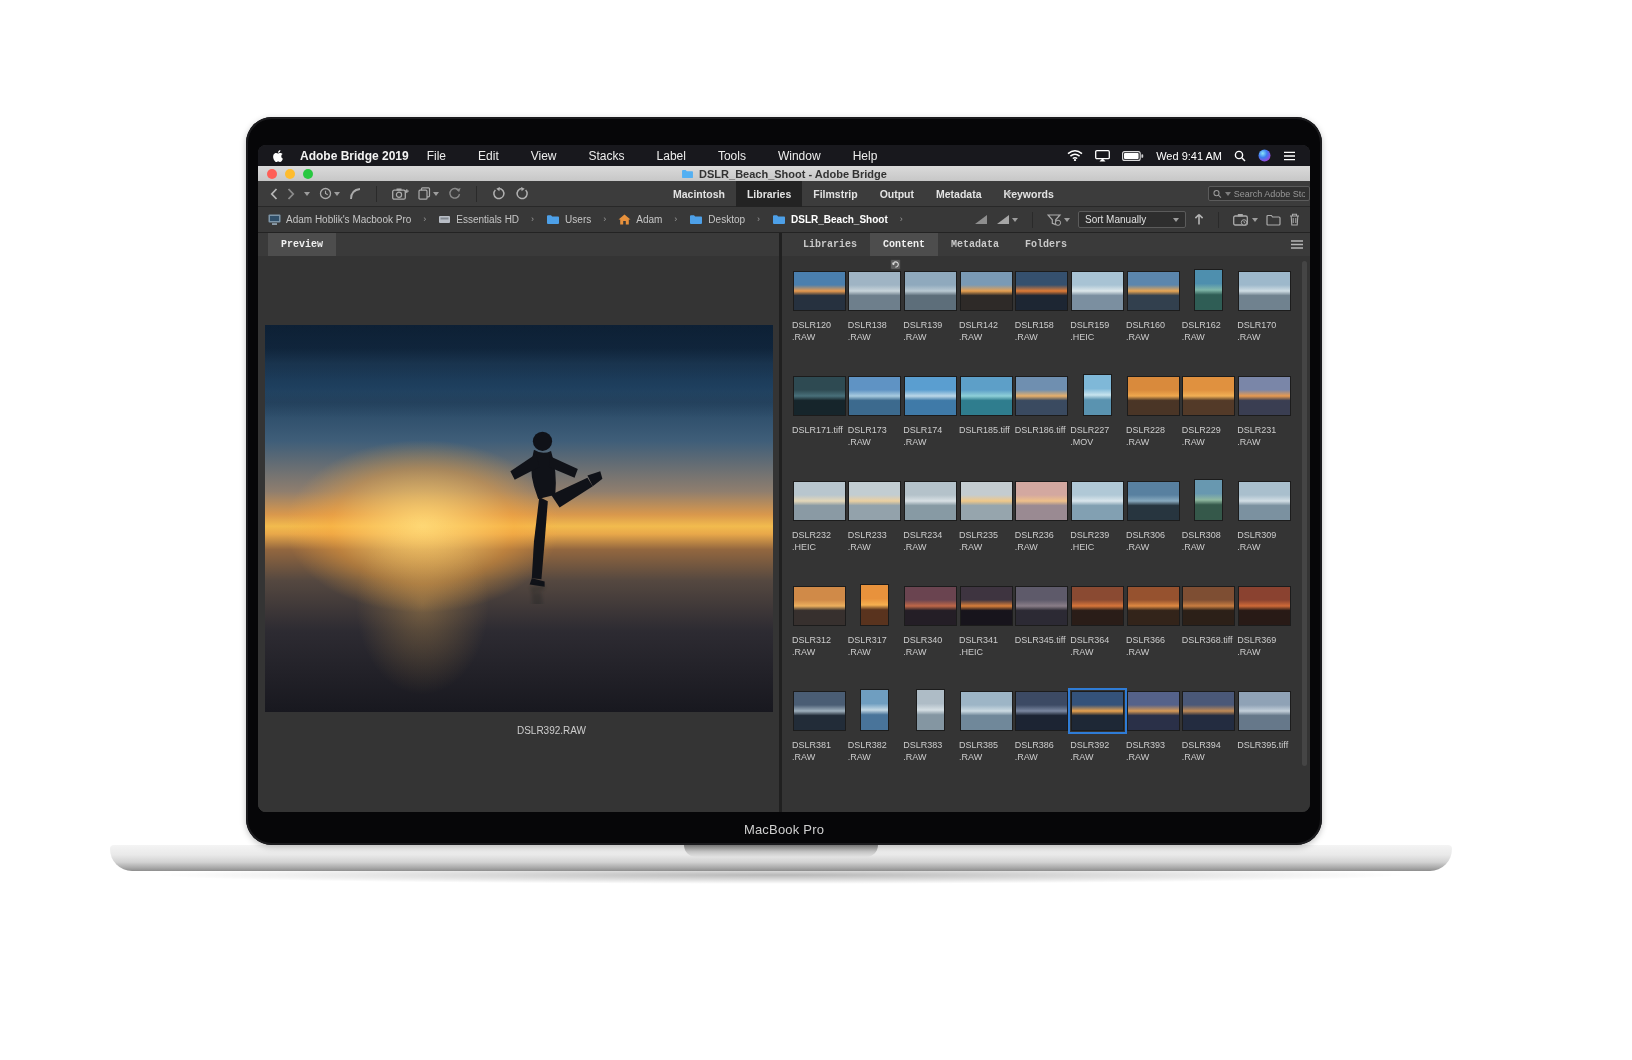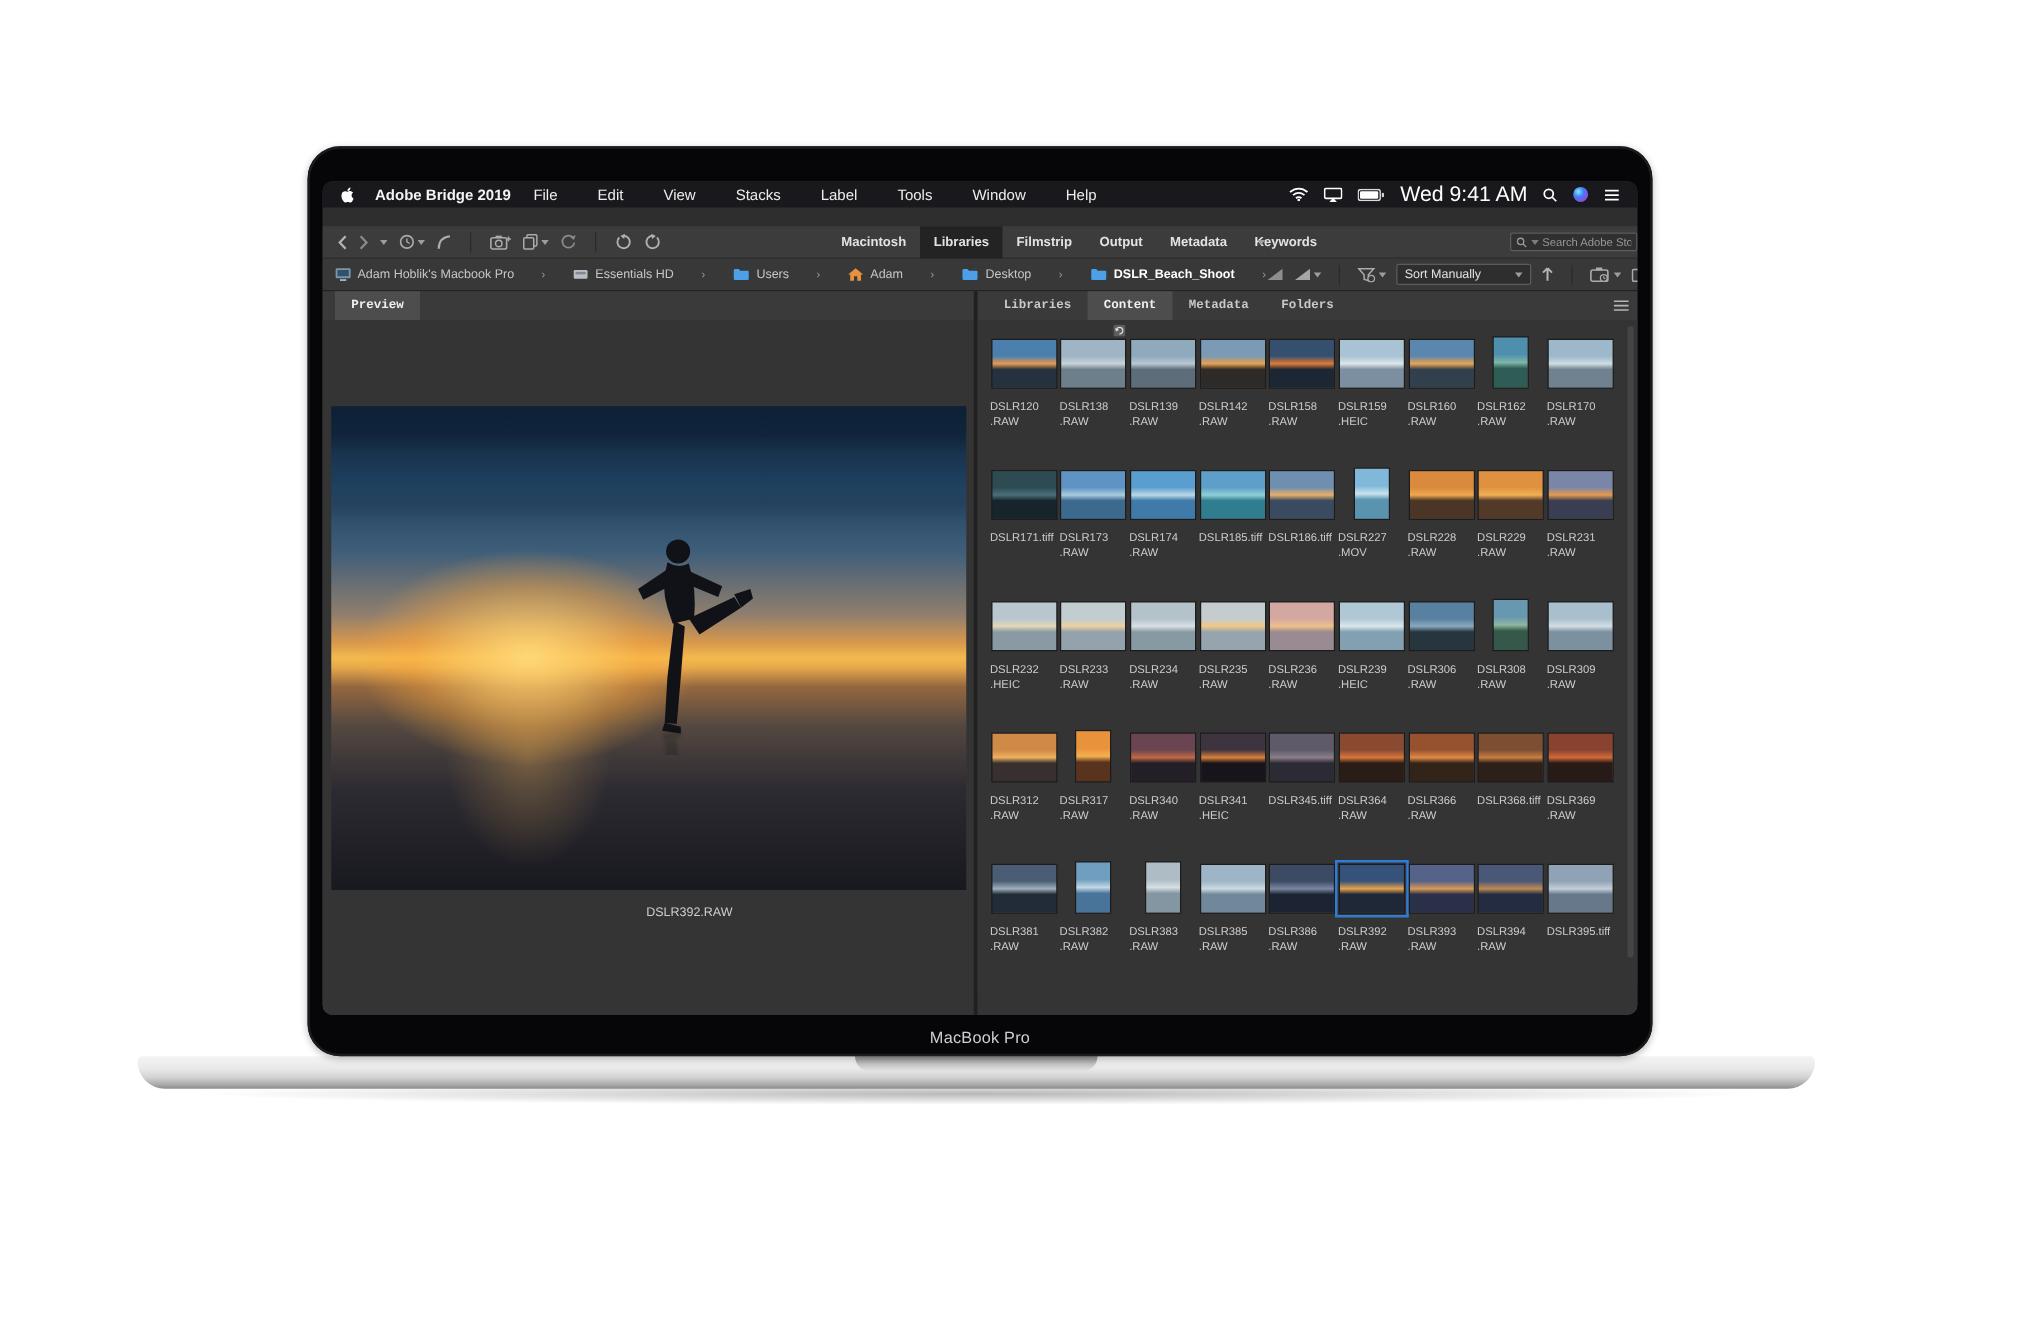--- a/index.html
+++ b/index.html
@@ -24,21 +24,21 @@
         background:radial-gradient(ellipse at center,rgba(0,0,0,.28) 0%,rgba(0,0,0,0) 70%);}
 
   
   .menubar{position:absolute;left:0;top:0;width:100%;height:21px;background:#18181d;
            display:flex;align-items:center;padding:0 14px;color:#f3f3f3;font-size:12px;}
   .menubar .apple{display:flex;align-items:center;margin-right:16px;}
   .app-name{font-weight:700;margin-right:18px;}
   .menu-items{display:flex;gap:32px;}
   .menu-item{color:#ededed;}
   .mb-right{margin-left:auto;display:flex;align-items:center;gap:12px;}
-  .mb-clock{font-size:17px;color:#fff;}
+  .mb-clock{font-size:11px;color:#fff;}
 
   
   .titlebar{position:absolute;left:0;top:21px;width:100%;height:15px;
             background:linear-gradient(180deg,#dadada,#c7c7c7);display:flex;align-items:center;}
   .tl{width:10px;height:10px;border-radius:50%;margin-left:8px;}
   .tl.red{background:var(--traffic-red);margin-left:9px;}
   .tl.yellow{background:var(--traffic-yellow);}
   .tl.green{background:var(--traffic-green);}
   .win-title{position:absolute;left:0;right:0;text-align:center;font-size:11px;color:#333;font-weight:600;
              display:flex;align-items:center;justify-content:center;gap:5px;}
@@ -54,21 +54,21 @@
   .ws-tabs{position:absolute;left:404px;top:0;height:26px;display:flex;align-items:stretch;}
   .ws-tab{display:flex;align-items:center;padding:0 11px;font-size:10.5px;font-weight:700;color:#e3e3e3;}
   .ws-tab.active{background:#232323;}
   .ws-chev{position:absolute;left:748px;top:11px;}
   .stock-search{position:absolute;left:950px;top:5px;width:102px;height:15px;background:#303030;
                 border:1px solid #5b5b5b;border-radius:2px;display:flex;align-items:center;gap:3px;padding:0 4px;}
   .stock-search span{color:#979797;font-size:9px;white-space:nowrap;overflow:hidden;}
 
   .toolbar2{position:absolute;left:0;top:62px;width:100%;height:26px;background:#383838;
             border-bottom:1px solid #232323;display:flex;align-items:center;padding-left:10px;}
-  .crumbs{display:flex;align-items:flex-start;gap:22px;font-size:10px;color:#c6c6c6;white-space:nowrap;}
+  .crumbs{display:flex;align-items:flex-start;gap:12px;font-size:10px;color:#c6c6c6;white-space:nowrap;}
   .crumb{display:flex;align-items:center;gap:5px;}
   .crumb.bold .crumb-label{font-weight:700;color:#fff;}
   .crumb-sep{color:#9a9a9a;font-size:9px;}
   .tb2-right{margin-left:auto;display:flex;align-items:center;gap:8px;padding-right:10px;}
   .sort-box{width:108px;height:17px;border:1px solid #5b5b5b;background:#2e2e2e;border-radius:2px;
             display:flex;align-items:center;justify-content:space-between;padding:0 6px;}
   .sort-box span{font-size:10px;color:#e0e0e0;}
 
   
   .tabrow{position:absolute;left:0;top:88px;width:100%;height:23px;background:#3a3a3a;}
@@ -183,20 +183,31 @@
               </svg>
           </span>
           <span>
             <svg width="13" height="10" viewBox="0 0 13 10">
                 <path d="M1 1.4 H12 M1 5 H12 M1 8.6 H12" stroke="#fff" stroke-width="1.4"></path>
               </svg>
           </span>
         </span>
       </div>
 
+      <div class="titlebar">
+        <span class="tl red"></span>
+        <span class="tl yellow"></span>
+        <span class="tl green"></span>
+        <span class="win-title">
+          <svg width="13" height="10" viewBox="0 0 14 11">
+              <path d="M1 2.2 Q1 1.2 2 1.2 L5 1.2 L6.2 2.6 L12.2 2.6 Q13 2.6 13 3.4 L13 9 Q13 10 12 10 L2 10 Q1 10 1 9 Z" fill="#54b0f2"></path>
+            </svg>
+          <span>DSLR_Beach_Shoot - Adobe Bridge</span>
+        </span>
+      </div>
 
       <div class="toolbar1">
         <span class="tb-group">
           <span class="tbi">
             <svg width="8" height="12" viewBox="0 0 8 12">
                 <path d="M6.5 1 L1.8 6 L6.5 11" stroke="#b5b5b5" stroke-width="1.8" fill="none"></path>
               </svg>
           </span>
           <span class="tbi">
             <svg width="8" height="12" viewBox="0 0 8 12">

